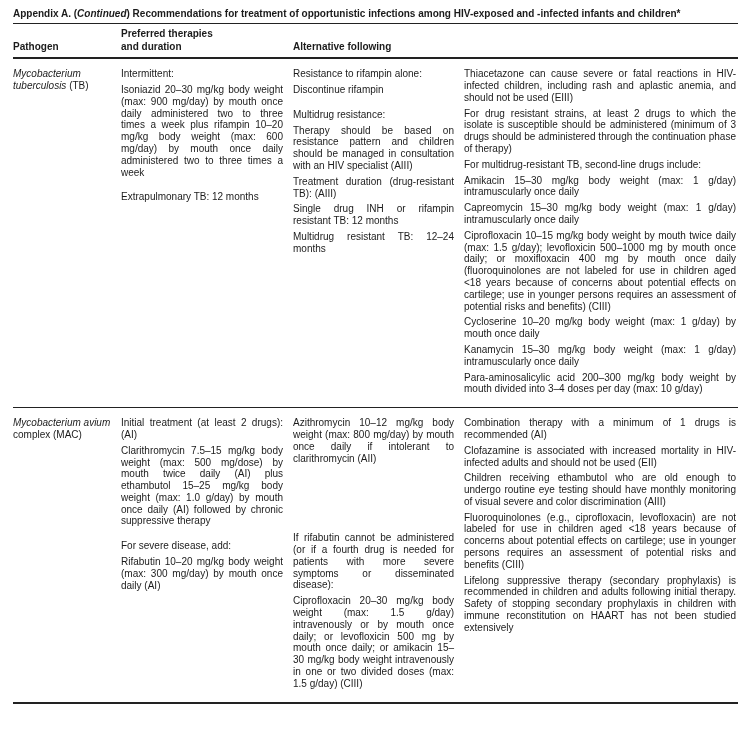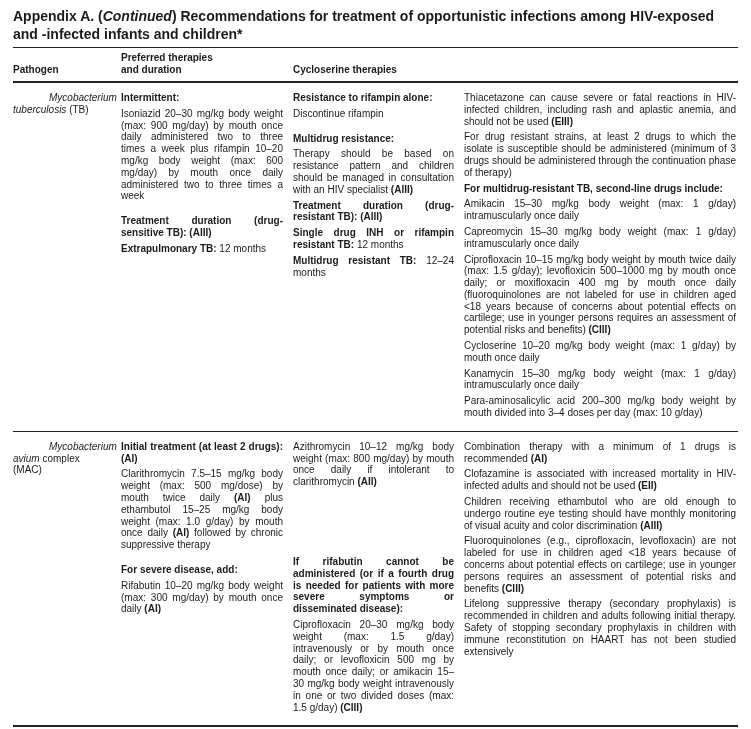--- a/index.html
+++ b/index.html
@@ -4,21 +4,21 @@
 <style>
   html,body { margin:0; padding:0; }
   body {
     width:751px; height:729px; background:#ffffff; color:#1b1b1b;
     font-family:"Liberation Sans","DejaVu Sans",sans-serif;
     font-size:10px; -webkit-font-smoothing:antialiased;
   }
   .page { padding:7px 13px 0 13px; }
 
   .title {
-    font-size:14px; font-weight:bold; line-height:1.32;
+    font-size:10px; font-weight:bold; line-height:1.32;
     padding-bottom:3px; border-bottom:1.5px solid #222;
   }
   .title .it { font-style:italic; }
 
   .thead {
     display:grid; grid-template-columns:108px 172px 171px 1fr;
     align-items:end; padding:4px 0 4px 0; border-bottom:2px solid #222;
     font-weight:bold; line-height:1.25;
   }
   .th { text-align:left; white-space:pre-line; padding-right:10px; }
@@ -28,54 +28,53 @@
   .table-body { border-bottom:2px solid #222; }
   .row { display:grid; grid-template-columns:108px 172px 171px 1fr; }
   .row + .row { border-top:1.5px solid #222; }
   .row.r1 { min-height:346px; }
   .row.r2 { min-height:290px; }
 
   .cell { padding:9px 10px 8px 0; line-height:1.18; }
   .cell.last { padding-right:2px; }
   .para { margin:0 0 4px 0; text-align:justify; }
   .cell.pathogen .para { text-align:left; }
-  .para b { font-weight:bold;margin-top:34px; }
-  .para i { font-style:italic;margin-left:36px; }
+  .para b { font-weight:normal;margin-top:34px; }
+  .para i { font-style:italic; }
   .block + .block { margin-top:13px; }
   .block.gap-lg { margin-top:68px; }
 </style>
 </head>
 <body>
 
 <div class="page">
 
   <div class="title"><b>Appendix A. (</b><b class="it">Continued</b><b>) Recommendations for treatment of opportunistic infections among HIV-exposed and -infected infants and children*</b></div>
 
   <div class="thead">
     <div class="th first">Pathogen</div>
     <div class="th">Preferred therapies
 and duration</div>
-    <div class="th">Cycloserine therapies</div>
+    <div class="th">Alternative following</div>
   </div>
 
   <div class="table-body">
 
     <div class="row r1">
       <div class="cell pathogen">
         <div class="block">
             <p class="para"><i>Mycobacterium tuberculosis</i><span> (TB)</span></p>
           </div>
       </div>
       <div class="cell">
         <div class="block">
             <p class="para"><b>Intermittent:</b></p>
             <p class="para"><span>Isoniazid 20–30 mg/kg body weight (max: 900 mg/day) by mouth once daily administered two to three times a week plus rifampin 10–20 mg/kg body weight (max: 600 mg/day) by mouth once daily administered two to three times a week</span></p>
           </div>
         <div class="block">
-            <p class="para"><b>Treatment duration (drug-sensitive TB): (AIII)</b></p>
             <p class="para"><b>Extrapulmonary TB:</b><span> 12 months</span></p>
           </div>
       </div>
       <div class="cell">
         <div class="block">
             <p class="para"><b>Resistance to rifampin alone:</b></p>
             <p class="para"><span>Discontinue rifampin</span></p>
           </div>
         <div class="block">
             <p class="para"><b>Multidrug resistance:</b></p>
@@ -122,21 +121,21 @@
           </div>
         <div class="block gap-lg">
             <p class="para"><b>If rifabutin cannot be administered (or if a fourth drug is needed for patients with more severe symptoms or disseminated disease):</b></p>
             <p class="para"><span>Ciprofloxacin 20–30 mg/kg body weight (max: 1.5 g/day) intravenously or by mouth once daily; or levofloxicin 500 mg by mouth once daily; or amikacin 15–30 mg/kg body weight intravenously in one or two divided doses (max: 1.5 g/day) </span><b>(CIII)</b></p>
           </div>
       </div>
       <div class="cell last">
         <div class="block">
             <p class="para"><span>Combination therapy with a minimum of 1 drugs is recommended </span><b>(AI)</b></p>
             <p class="para"><span>Clofazamine is associated with increased mortality in HIV-infected adults and should not be used </span><b>(EII)</b></p>
-            <p class="para"><span>Children receiving ethambutol who are old enough to undergo routine eye testing should have monthly monitoring of visual acuity and color discrimination </span><b>(AIII)</b></p>
+            <p class="para"><span>Children receiving ethambutol who are old enough to undergo routine eye testing should have monthly monitoring of visual severe and color discrimination </span><b>(AIII)</b></p>
             <p class="para"><span>Fluoroquinolones (e.g., ciprofloxacin, levofloxacin) are not labeled for use in children aged &lt;18 years because of concerns about potential effects on cartilege; use in younger persons requires an assessment of potential risks and benefits </span><b>(CIII)</b></p>
             <p class="para"><span>Lifelong suppressive therapy (secondary prophylaxis) is recommended in children and adults following initial therapy. Safety of stopping secondary prophylaxis in children with immune reconstitution on HAART has not been studied extensively</span></p>
           </div>
       </div>
     </div>
 
   </div>
 </div>
 
 </body></html>

